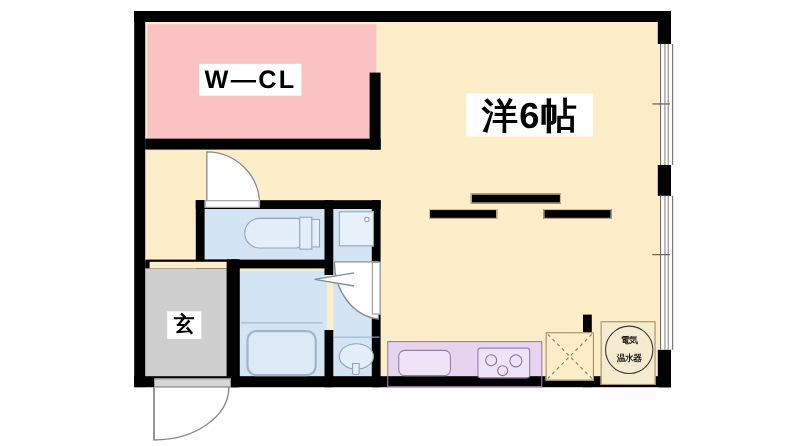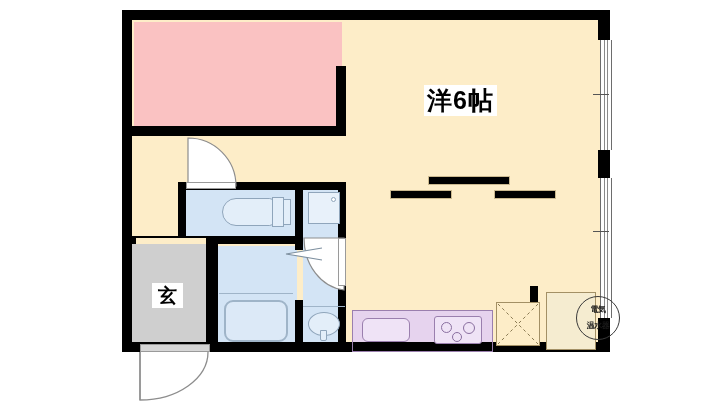--- a/index.html
+++ b/index.html
@@ -35,21 +35,21 @@
   .label {
     position: absolute;
     background: #ffffff;
     color: #000000;
     font-weight: bold;
     white-space: nowrap;
     line-height: 1;
     text-align: center;
   }
   .lbl-wcl  { font-size: 23px; letter-spacing: 2px; padding: 3px 5px; }
-  .lbl-yo   { font-size: 25px; letter-spacing: 1px; padding: 3px 3px; }
+  .lbl-yo   { font-size: 33px; letter-spacing: 1px; padding: 3px 14px; }
   .lbl-ldk  { font-size: 25px; letter-spacing: 1px; padding: 3px 5px; }
   .lbl-gen  { font-size: 19px; padding: 3px 6px; }
   .fixture {
     position: absolute;
     box-sizing: border-box;
     border: 1px solid #93a8bd;
     background: #dce9f7;
   }
   .tub {
     border-radius: 9px;
@@ -250,26 +250,27 @@
     <div class="burner" style="left:17px; top:15px; width:8px;  height:8px;"></div>
   </div>
 
   <div class="abs wm-box" style="left:496px; top:302px; width:44px; height:44px;"></div>
   <svg class="swing" style="left:496px; top:302px; width:44px; height:44px;" viewBox="0 0 44 44">
     <line x1="2" y1="2" x2="42" y2="42" stroke="#8a7a52" stroke-width="1" stroke-dasharray="3,3"></line>
     <line x1="42" y1="2" x2="2" y2="42" stroke="#8a7a52" stroke-width="1" stroke-dasharray="3,3"></line>
   </svg>
 
   <div class="abs heater-box" style="left:546px; top:292px; width:50px; height:58px;"></div>
-  <div class="heater-circle" style="left:576px; top:296px; width:42px; height:42px;">
+  <div class="heater-circle" style="left:550px; top:296px; width:42px; height:42px;">
     <div>
       <div class="heater-text">電気</div>
       <div class="heater-text" style="margin-top:8px;">温水器</div>
     </div>
   </div>
 
+  <div class="label lbl-wcl" style="left:181px; top:58px;">W—CL</div>
 
   <div class="label lbl-yo" style="left:424px; top:85px;">洋6帖</div>
 
 
   <div class="label lbl-gen" style="left:152px; top:283px;">玄</div>
 
 </div>
 
 </body></html>

